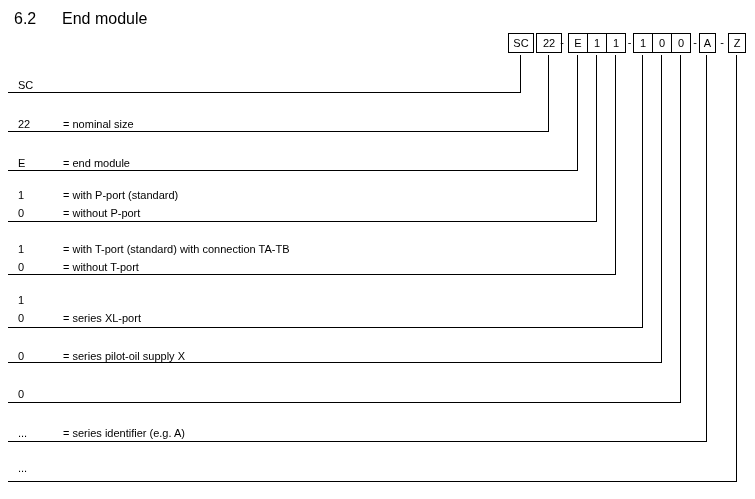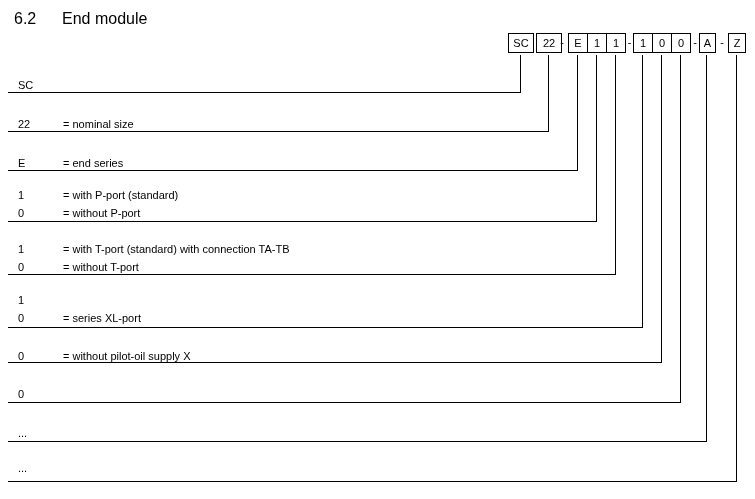--- a/index.html
+++ b/index.html
@@ -108,21 +108,21 @@
 
   <div class="line lp1">
     <span class="code">SC</span>
   </div>
   <div class="line lp2">
     <span class="code">22</span>
     <span class="desc">= nominal size</span>
   </div>
   <div class="line lp3">
     <span class="code">E</span>
-    <span class="desc">= end series</span>
+    <span class="desc">= end module</span>
   </div>
   <div class="line lp4">
     <span class="code">1</span>
     <span class="desc">= with P-port (standard)</span>
   </div>
   <div class="line lp5">
     <span class="code">0</span>
     <span class="desc">= without P-port</span>
   </div>
   <div class="line lp6">
@@ -135,25 +135,26 @@
   </div>
   <div class="line lp8">
     <span class="code">1</span>
   </div>
   <div class="line lp9">
     <span class="code">0</span>
     <span class="desc">= series XL-port</span>
   </div>
   <div class="line lp10">
     <span class="code">0</span>
-    <span class="desc">= without pilot-oil supply X</span>
+    <span class="desc">= series pilot-oil supply X</span>
   </div>
   <div class="line lp11">
     <span class="code">0</span>
   </div>
   <div class="line lp12">
     <span class="code">...</span>
+    <span class="desc">= series identifier (e.g. A)</span>
   </div>
   <div class="line lp13">
     <span class="code">...</span>
   </div>
 
 </div>
 
 </body></html>

